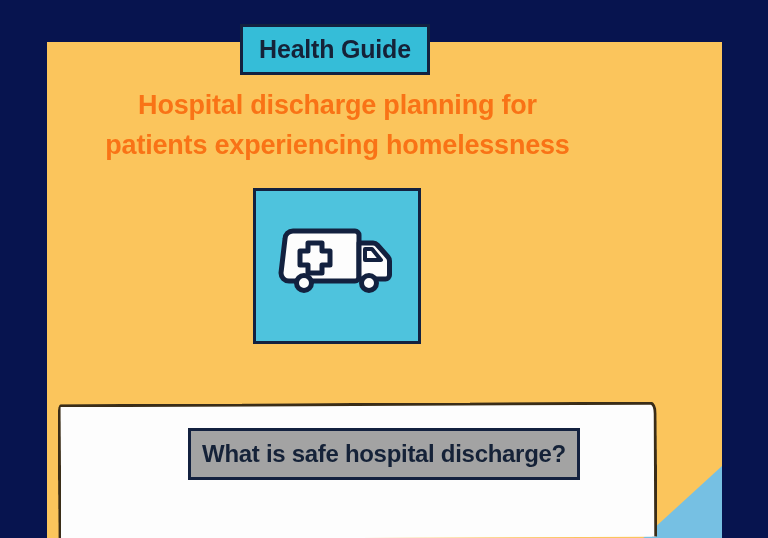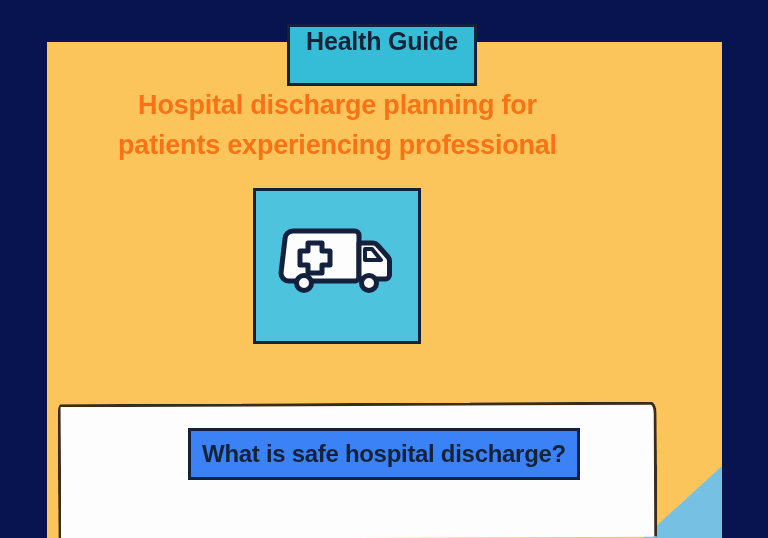--- a/index.html
+++ b/index.html
@@ -42,27 +42,27 @@
     background: #76c0e3;
     clip-path: polygon(18% 100%, 100% 0%, 100% 100%);
   }
 
   
   #health-guide-badge {
     position: absolute;
     left: 240px;
     top: 24px;
     width: 190px;
-    height: 62px;
+    height: 51px;
     background: #35bdd8;
     border: 3px solid #13213f;
     box-sizing: border-box;
     display: flex;
+    align-items: center;
     justify-content: center;
-    margin-left: 47px;
   }
   #health-guide-badge .label {
     font-size: 25px;
     font-weight: bold;
     color: #152238;
     letter-spacing: -0.2px;
     white-space: nowrap;
   }
 
   
@@ -123,21 +123,21 @@
   }
   #paper-body .line { display: block; white-space: nowrap; }
 
   
   #section-banner {
     position: absolute;
     left: 188px;
     top: 428px;
     width: 392px;
     height: 52px;
-    background: #3b82f6;
+    background: #a3a3a3;
     border: 3px solid #13213f;
     box-sizing: border-box;
     display: flex;
     align-items: center;
     justify-content: center;
   }
   #section-banner .label {
     font-size: 24px;
     font-weight: bold;
     color: #152238;
@@ -153,21 +153,21 @@
   <div id="orange-panel">
     <div id="blue-accent"></div>
   </div>
 
   <div id="health-guide-badge">
     <span class="label">Health Guide</span>
   </div>
 
   <div id="main-title">
     <span class="line">Hospital discharge planning for</span>
-    <span class="line">patients experiencing professional</span>
+    <span class="line">patients experiencing homelessness</span>
   </div>
 
   <div id="icon-tile">
     <span>
       <svg width="120" height="90" viewBox="0 0 120 90" aria-hidden="true">
 
         <path d="M8 18 a8 8 0 0 1 8-8 h62 a4 4 0 0 1 4 4 v42 a4 4 0 0 1 -4 4 h-66 a8 8 0 0 1 -8 -8 z" fill="#fdfdfd" stroke="#13213f" stroke-width="5" stroke-linejoin="round"></path>
 
         <path d="M82 22 h14 a6 6 0 0 1 4.4 2 l10.6 12 a6 6 0 0 1 1.5 4 v14 a4 4 0 0 1 -4 4 h-26.5 z" fill="#fdfdfd" stroke="#13213f" stroke-width="5" stroke-linejoin="round"></path>
 

